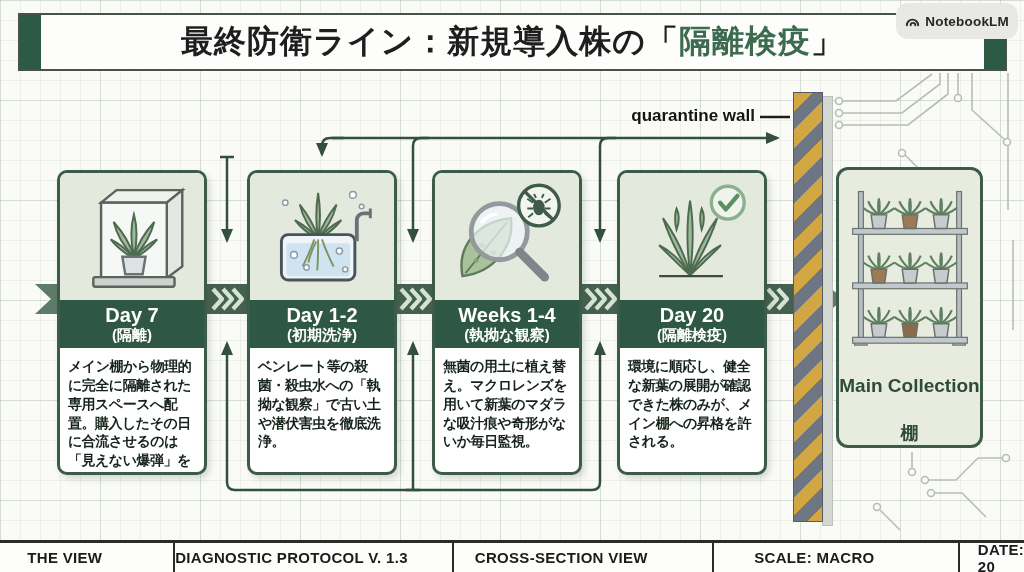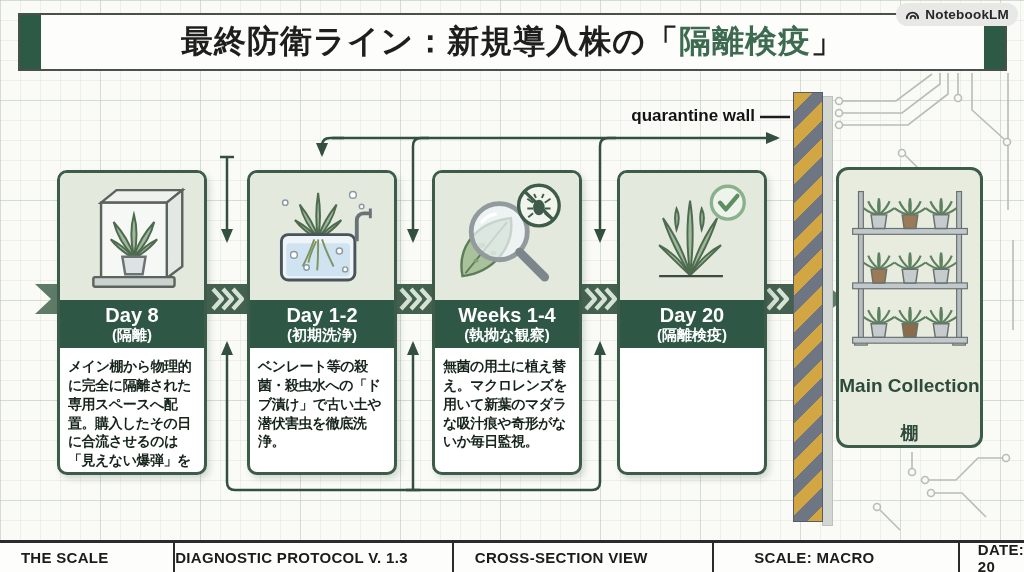--- a/index.html
+++ b/index.html
@@ -58,21 +58,21 @@
     display:flex; flex-direction:column; align-items:center; padding-top:6px;gap:24px; }
   .main-card .lbl1{ font-size:19px; font-weight:bold; color:#2d4a3a; margin-top:2px; }
   .main-card .lbl2{ font-size:18px; font-weight:bold; color:#2d4a3a; }
 
   
   .footer{ position:absolute; left:0; top:540px; width:1024px; height:32px; background:#fdfdfc;
     border-top:3px solid #2b2b2b; display:flex; z-index:12; }
   .fcell{ display:flex; align-items:center; justify-content:center; font-size:15px;
     color:#1b1b1b; font-weight:bold; letter-spacing:.3px; position:relative; }
   .fcell + .fcell{ border-left:2px solid #2b2b2b;margin-left:43px; }
-  .badge{ position:absolute; right:6px; top:3px; height:23px; background:#e8e9e6; border-radius:12px;
+  .badge{ position:absolute; right:6px; top:3px; height:36px; background:#e8e9e6; border-radius:12px;
     display:flex; align-items:center; gap:5px; padding:0 9px; z-index:13; }
   .badge span{ font-size:13.5px; font-weight:bold; color:#272727; letter-spacing:.2px; }
 </style>
 </head>
 <body>
 
 <div class="canvas">
 
   <svg class="layer circuits" width="1024" height="540">
     <g stroke="#b7beb5" stroke-width="1.6" fill="none">
@@ -157,21 +157,21 @@
           <path d="M62,78 C58,60 59,45 62,34 C65,45 66,60 62,78 Z"></path>
           <path d="M62,78 C50,66 44,54 41,42 C50,52 58,64 62,78 Z"></path>
           <path d="M62,78 C74,66 80,54 83,42 C74,52 66,64 62,78 Z"></path>
           <path d="M62,80 C52,74 44,68 38,60 C46,64 56,72 62,80 Z"></path>
           <path d="M62,80 C72,74 80,68 86,60 C78,64 68,72 62,80 Z"></path>
         </g>
         <path d="M50,78 H74 L71,96 H53 Z" fill="#dde2e3" stroke="#6a7276" stroke-width="2.5"></path>
       </svg>
     </div>
     <div class="hdr">
-      <div class="period">Day 8</div>
+      <div class="period">Day 7</div>
       <div class="sub">(隔離)</div>
     </div>
     <div class="body">メイン棚から物理的に完全に隔離された専用スペースへ配置。購入したその日に合流させるのは「見えない爆弾」を抱える人間の慢心である。</div>
   </div>
 
   <div class="card" style="left:247px;">
     <div class="icon-area">
       <svg width="116" height="112" viewBox="0 0 120 115">
         <g stroke="#4e6b4f" stroke-width="2" fill="#9db89a">
           <path d="M56,58 C53,42 54,25 56,12 C58,25 59,42 56,58 Z"></path>
@@ -198,21 +198,21 @@
             <circle cx="92" cy="14" r="3.5"></circle>
             <circle cx="101" cy="26" r="2.4"></circle>
             <circle cx="22" cy="22" r="2.8"></circle>
         </g>
       </svg>
     </div>
     <div class="hdr">
       <div class="period">Day 1-2</div>
       <div class="sub">(初期洗浄)</div>
     </div>
-    <div class="body">ベンレート等の殺菌・殺虫水への「ドブ漬け」で古い土や潜伏害虫を徹底洗浄。</div>
+    <div class="body">ベンレート等の殺菌・殺虫水への「執拗な観察」で古い土や潜伏害虫を徹底洗浄。</div>
   </div>
 
   <div class="card" style="left:432px;">
     <div class="icon-area">
       <svg width="116" height="112" viewBox="0 0 120 115">
         <path d="M14,98 C8,68 28,42 64,38 C68,68 46,94 14,98 Z" fill="#a9c29b" stroke="#5e7c5a" stroke-width="2.5"></path>
         <path d="M17,95 L60,42" stroke="#5e7c5a" stroke-width="2" fill="none"></path>
         <ellipse cx="34" cy="66" rx="3.5" ry="2.5" fill="#7fa071"></ellipse>
         <ellipse cx="46" cy="74" rx="3" ry="2.2" fill="#7fa071"></ellipse>
         <ellipse cx="28" cy="82" rx="2.6" ry="2" fill="#7fa071"></ellipse>
@@ -255,20 +255,21 @@
         </g>
         <line x1="26" y1="98" x2="92" y2="98" stroke="#3d4a40" stroke-width="2.5"></line>
         <circle cx="97" cy="22" r="17" fill="#eef4ec" stroke="#8bb08d" stroke-width="3.5"></circle>
         <path d="M89,22 l6,7 l12,-14" stroke="#5d8f63" stroke-width="4.5" fill="none" stroke-linecap="round" stroke-linejoin="round"></path>
       </svg>
     </div>
     <div class="hdr">
       <div class="period">Day 20</div>
       <div class="sub">(隔離検疫)</div>
     </div>
+    <div class="body">環境に順応し、健全な新葉の展開が確認できた株のみが、メイン棚への昇格を許される。</div>
   </div>
 
   <div class="wall-label">quarantine wall</div>
   <div class="wall-back"></div>
   <div class="wall"></div>
 
   <div class="main-card">
     <svg width="122" height="178" viewBox="0 0 122 178">
       <defs>
         <g id="lv" stroke="#5d8060" stroke-width="2.2" fill="none">
@@ -311,21 +312,21 @@
         <path d="M21,152 h16 l-2,14 h-12 Z" fill="#c6ccce"></path>
           <path d="M53,152 h16 l-2,14 h-12 Z" fill="#8a6b4a"></path>
           <path d="M85,152 h16 l-2,14 h-12 Z" fill="#c6ccce"></path>
       </g>
     </svg>
     <div class="lbl1">Main Collection</div>
     <div class="lbl2">棚</div>
   </div>
 
   <div class="footer">
-    <div class="fcell" style="width:140px;">THE SCALE</div>
+    <div class="fcell" style="width:140px;">THE VIEW</div>
     <div class="fcell" style="width:255px;font-weight:600;">DIAGNOSTIC PROTOCOL V. 1.3</div>
     <div class="fcell" style="width:235px;font-weight:600;">CROSS-SECTION VIEW</div>
     <div class="fcell" style="width:219px;font-weight:600;">SCALE: MACRO</div>
     <div class="fcell" style="flex:1;font-weight:600;justify-content:flex-start;padding-left:18px;">DATE: 20</div>
   </div>
   <div class="badge">
     <svg width="15" height="15" viewBox="0 0 16 16">
       <path d="M2,12 A6,6 0 0 1 14,12" stroke="#2b2b2b" stroke-width="2" fill="none" stroke-linecap="round"></path>
       <path d="M6,12 A2.5,2.5 0 0 1 11,12" stroke="#2b2b2b" stroke-width="2" fill="none" stroke-linecap="round"></path>
     </svg>

